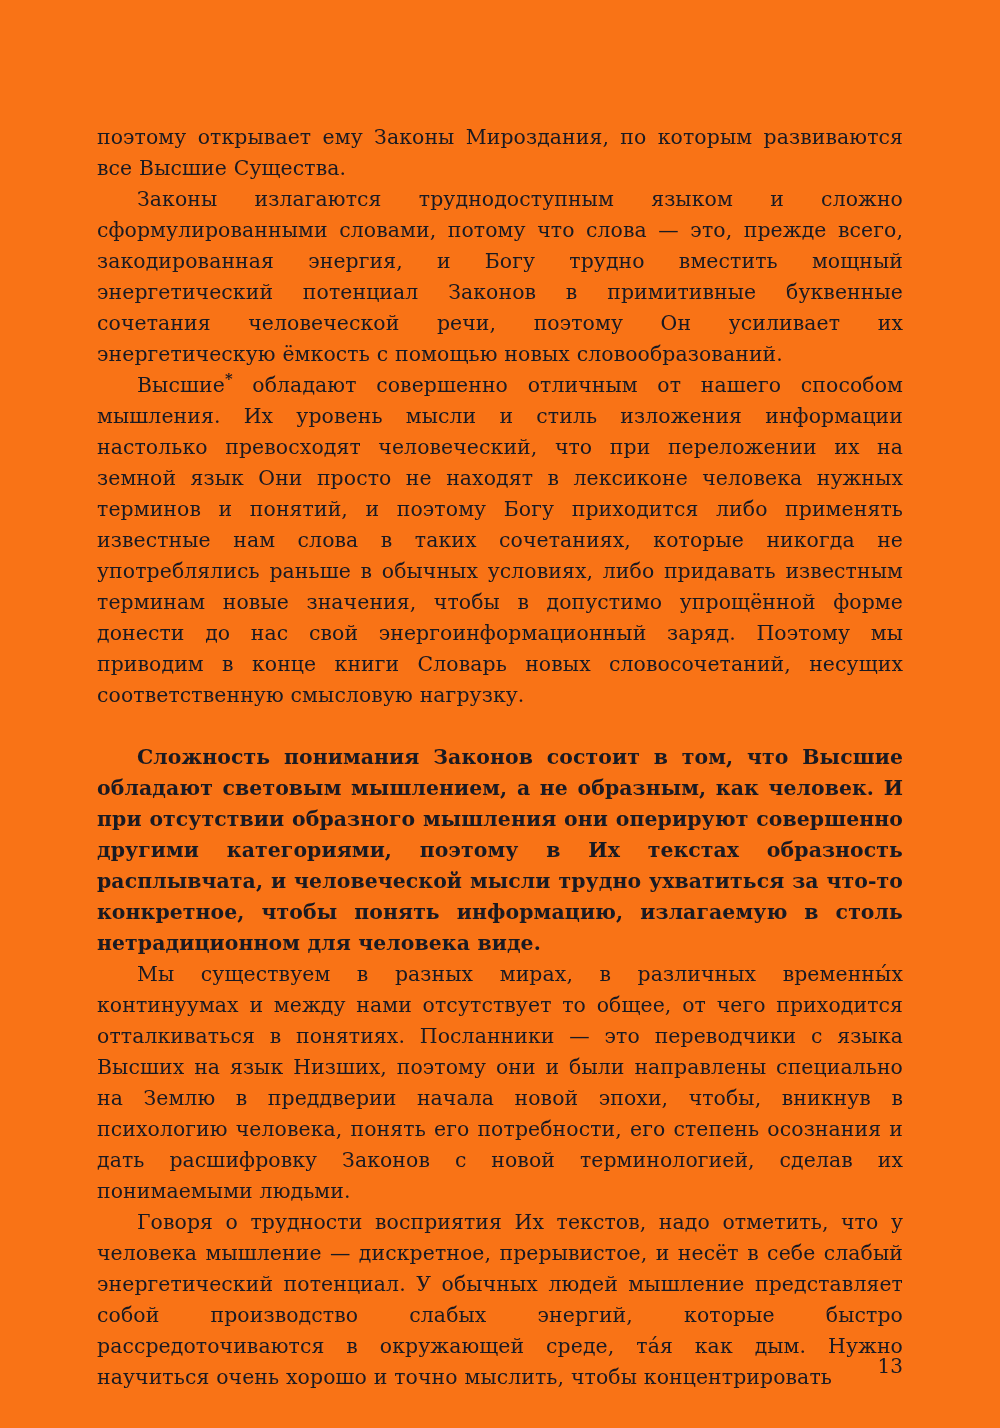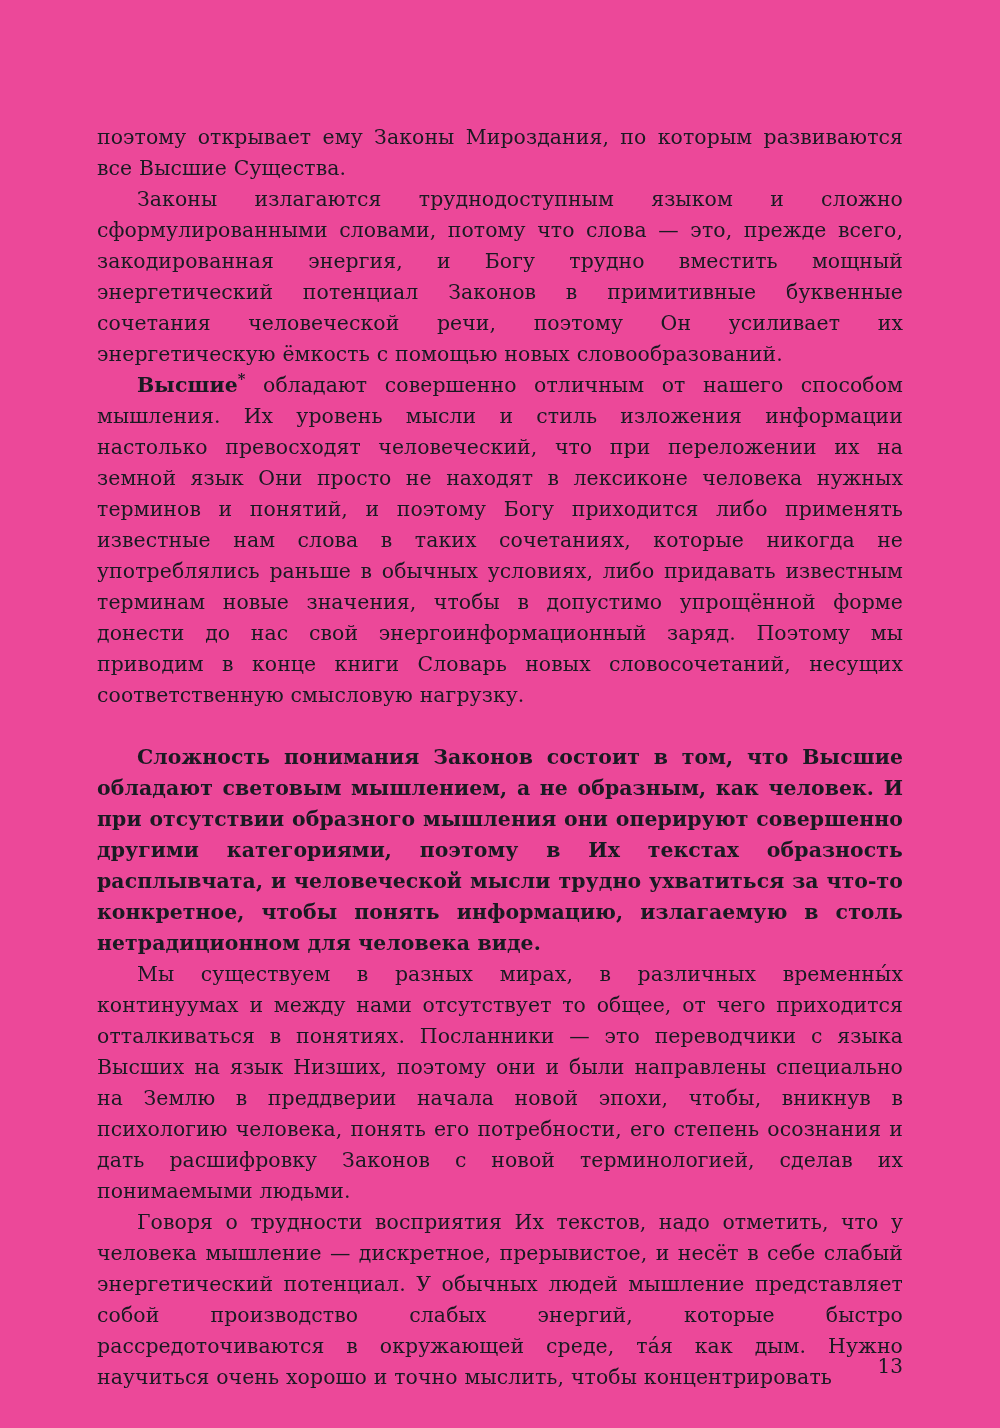--- a/index.html
+++ b/index.html
@@ -9,21 +9,21 @@
   }
 
   body {
     font-family: "DejaVu Serif", "Liberation Serif", serif;
   }
 
   .page {
     position: relative;
     width: 1000px;
     height: 1428px;
-    background: #ec4899;
+    background: #f97316;
     overflow: hidden;
     box-sizing: border-box;
     padding-left: 36px;
   }
 
   .text-block {
     position: absolute;
     left: 97px;
     top: 122px;
     width: 806px;
@@ -47,21 +47,21 @@
     text-indent: 0;
   }
 
   
   .para.gap-before {
     margin-top: 31px;
     font-weight: bold;
   }
 
   .bold-lead {
-    font-weight: 700;
+    font-weight: 400;
   }
 
   .footnote-mark {
     font-size: 0.72em;
     vertical-align: super;
     line-height: 0;
     font-weight: 700;
   }
 
   .page-number {

